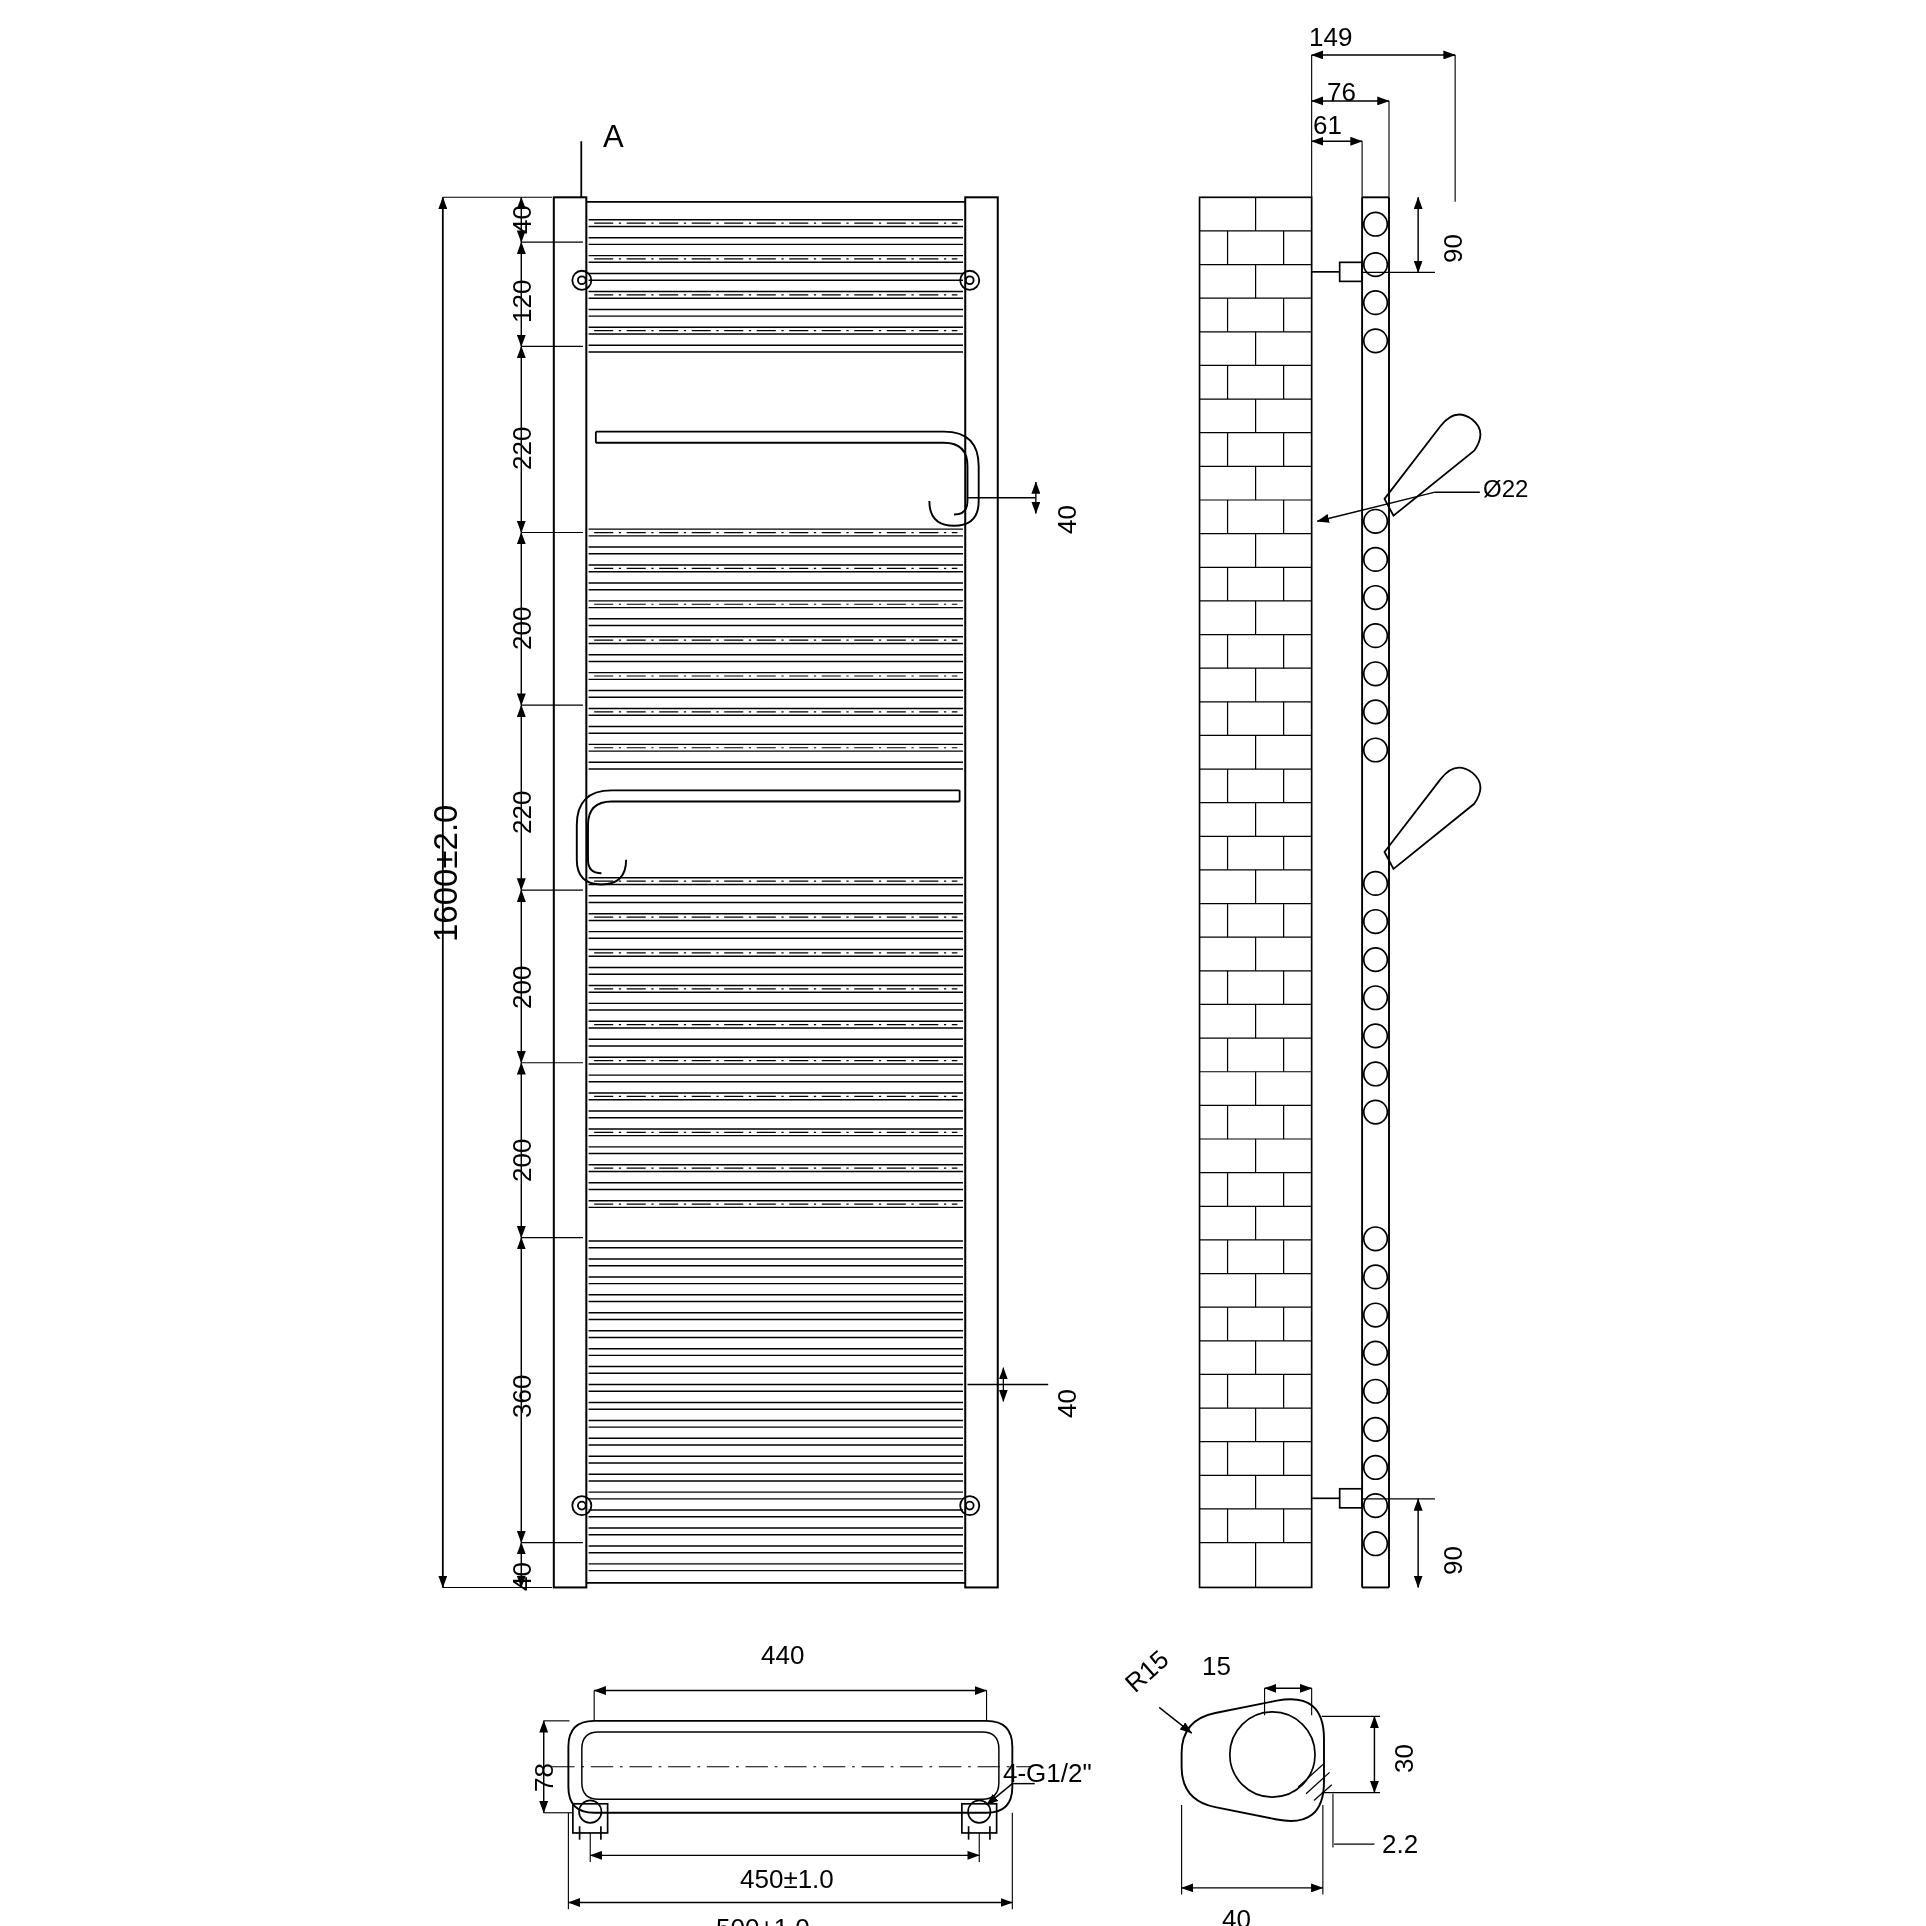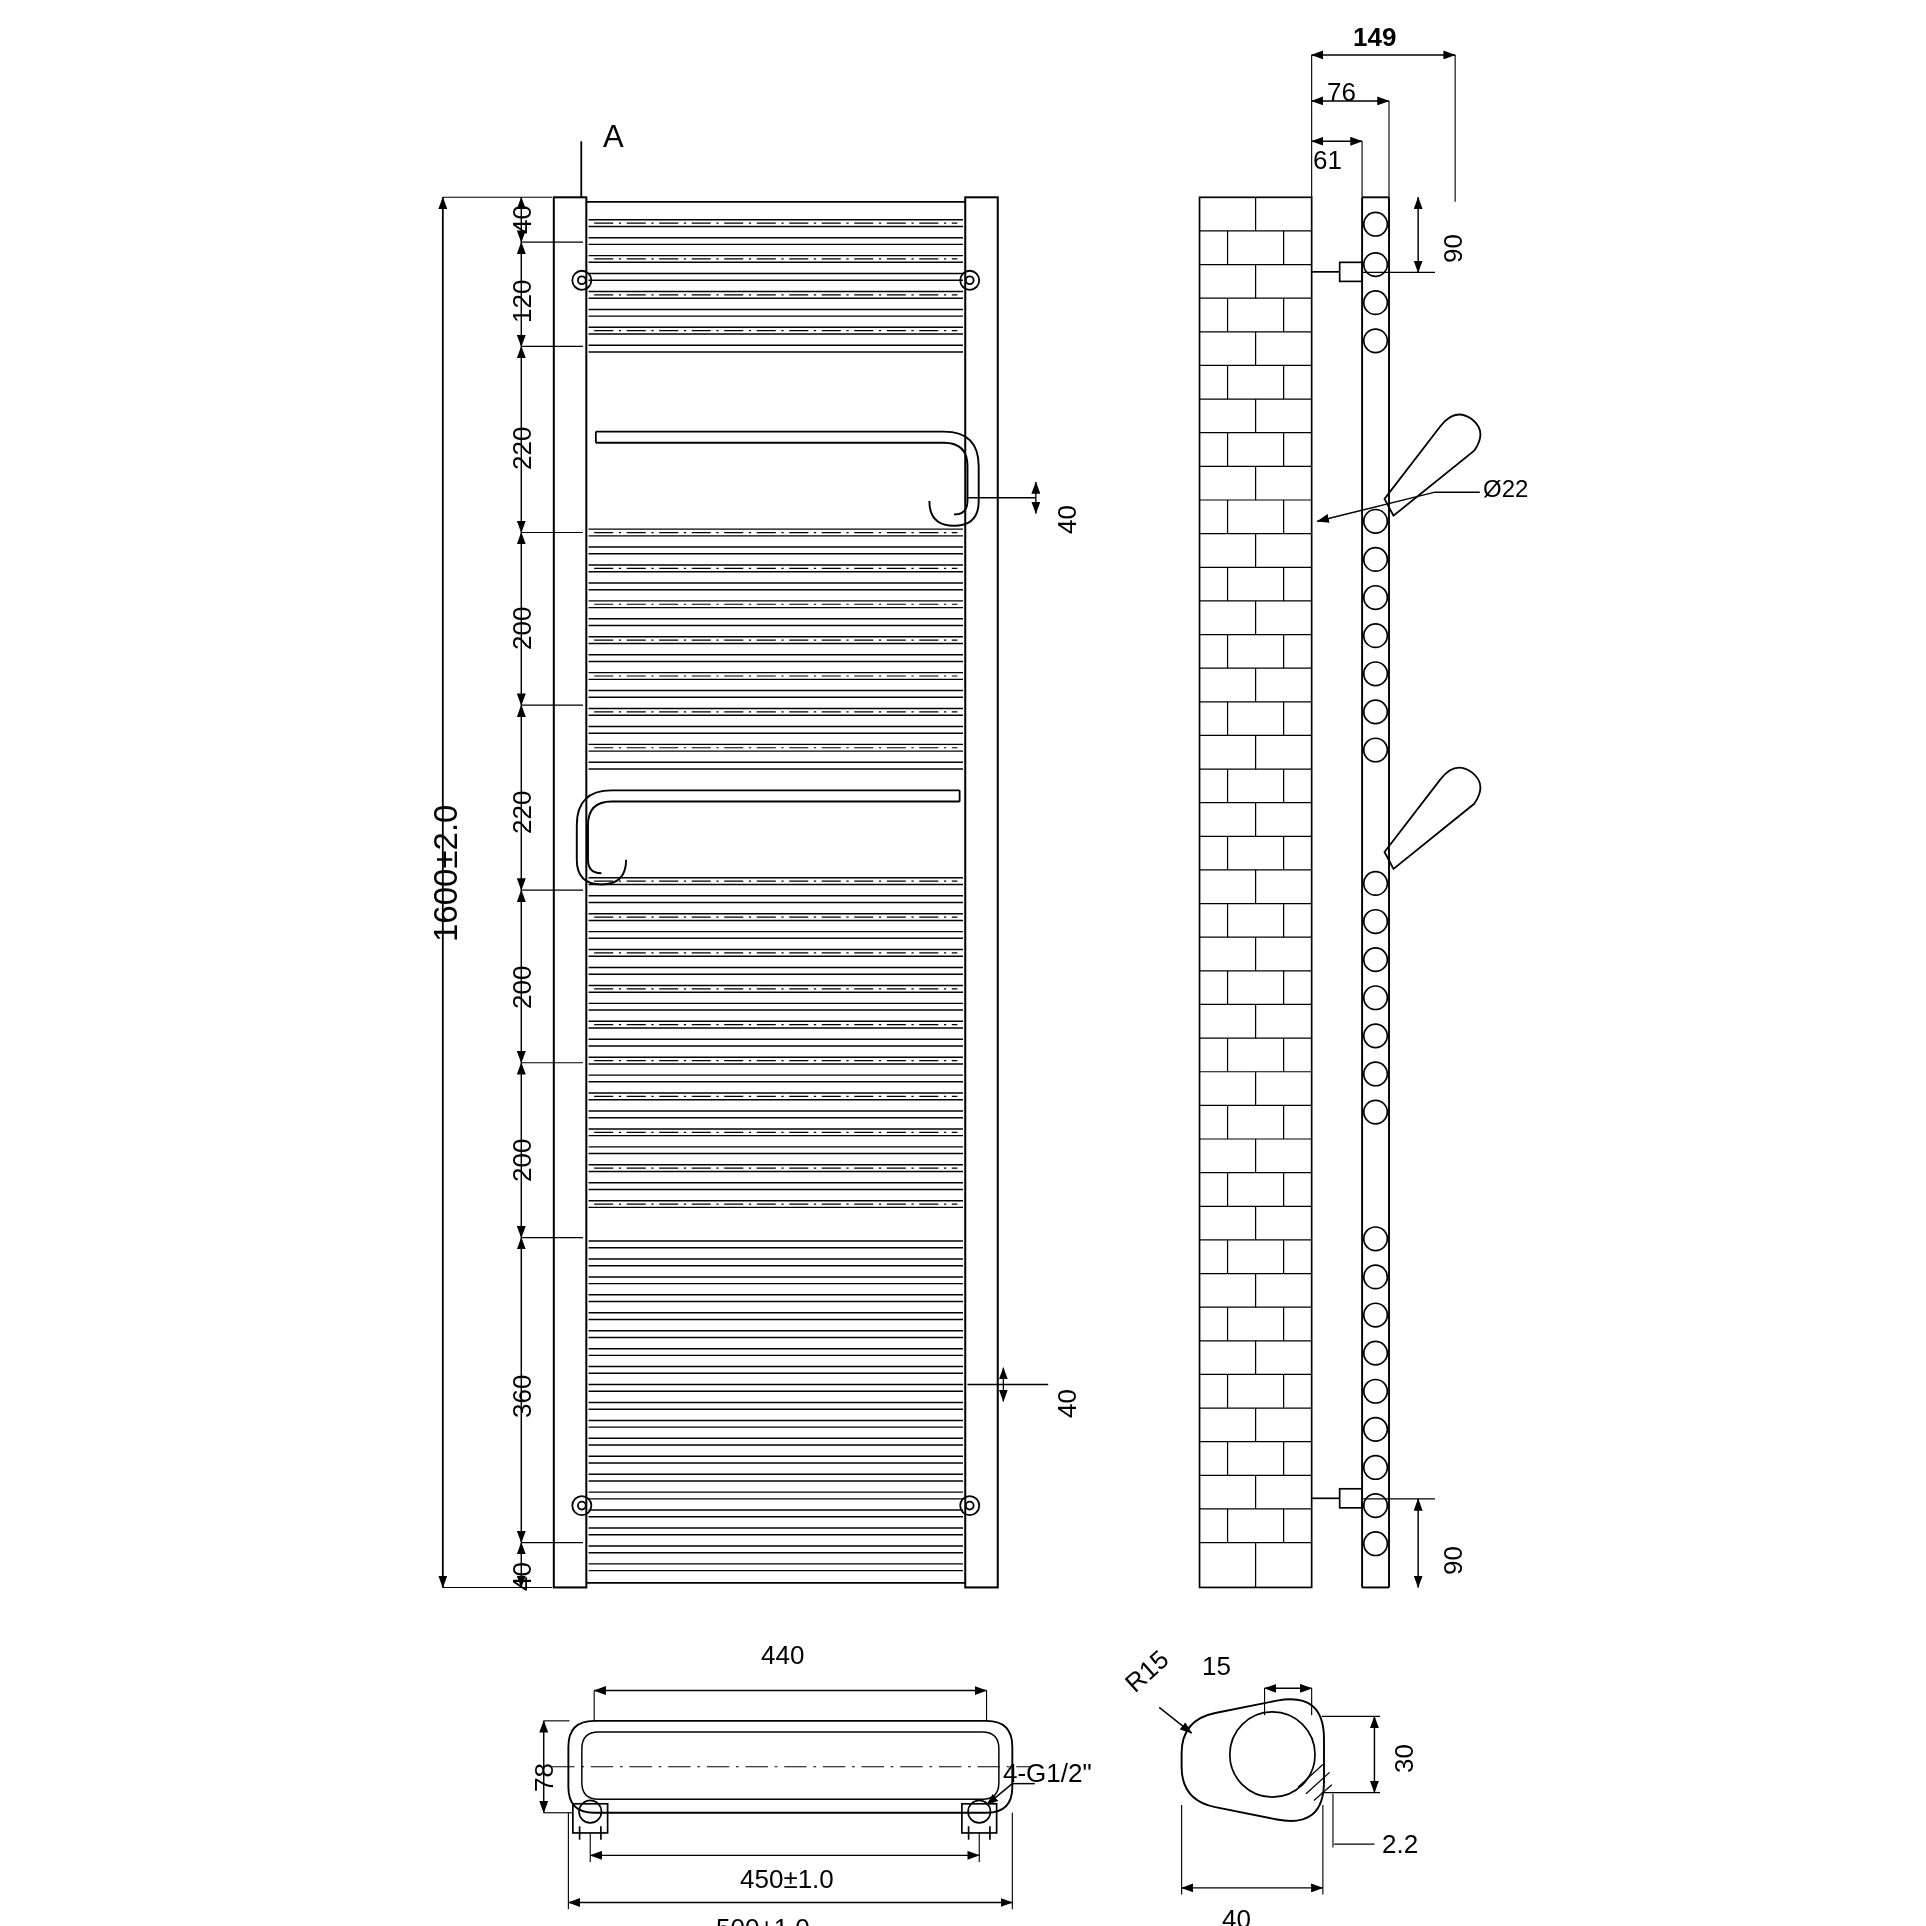--- a/index.html
+++ b/index.html
@@ -509,23 +509,23 @@
 <div class="lbl vert" style="left:507px;top:650px;transform:rotate(-90deg);">200</div>
 <div class="lbl vert" style="left:507px;top:834px;transform:rotate(-90deg);">220</div>
 <div class="lbl vert" style="left:507px;top:1009px;transform:rotate(-90deg);">200</div>
 <div class="lbl vert" style="left:507px;top:1182px;transform:rotate(-90deg);">200</div>
 <div class="lbl vert" style="left:507px;top:1418px;transform:rotate(-90deg);">360</div>
 <div class="lbl vert" style="left:507px;top:1591px;transform:rotate(-90deg);">40</div>
 
 <div class="lbl vert" style="left:1052px;top:534px;transform:rotate(-90deg);">40</div>
 <div class="lbl vert" style="left:1052px;top:1418px;transform:rotate(-90deg);">40</div>
 
-<div class="lbl" style="left:1353px;top:22.4px;font-weight:bold;">149</div>
+<div class="lbl" style="left:1309px;top:22.4px;">149</div>
 <div class="lbl" style="left:1327px;top:77px;text-align:center;">76</div>
-<div class="lbl" style="left:1313px;top:110px;margin-top:35px;">61</div>
+<div class="lbl" style="left:1313px;top:110px;">61</div>
 <div class="lbl vert" style="left:1438px;top:263px;transform:rotate(-90deg);">90</div>
 <div class="lbl vert" style="left:1438px;top:1575px;transform:rotate(-90deg);">90</div>
 <div class="lbl" style="left:1483px;top:475px;font-size:24px;">Ø22</div>
 
 <div class="lbl" style="left:761px;top:1640px;">440</div>
 <div class="lbl vert" style="left:529px;top:1792px;transform:rotate(-90deg);">78</div>
 <div class="lbl" style="left:740px;top:1864px;">450±1.0</div>
 <div class="lbl" style="left:716px;top:1913px;">500±1.0</div>
 <div class="lbl" style="left:1003px;top:1758px;">4-G1/2"</div>
 

